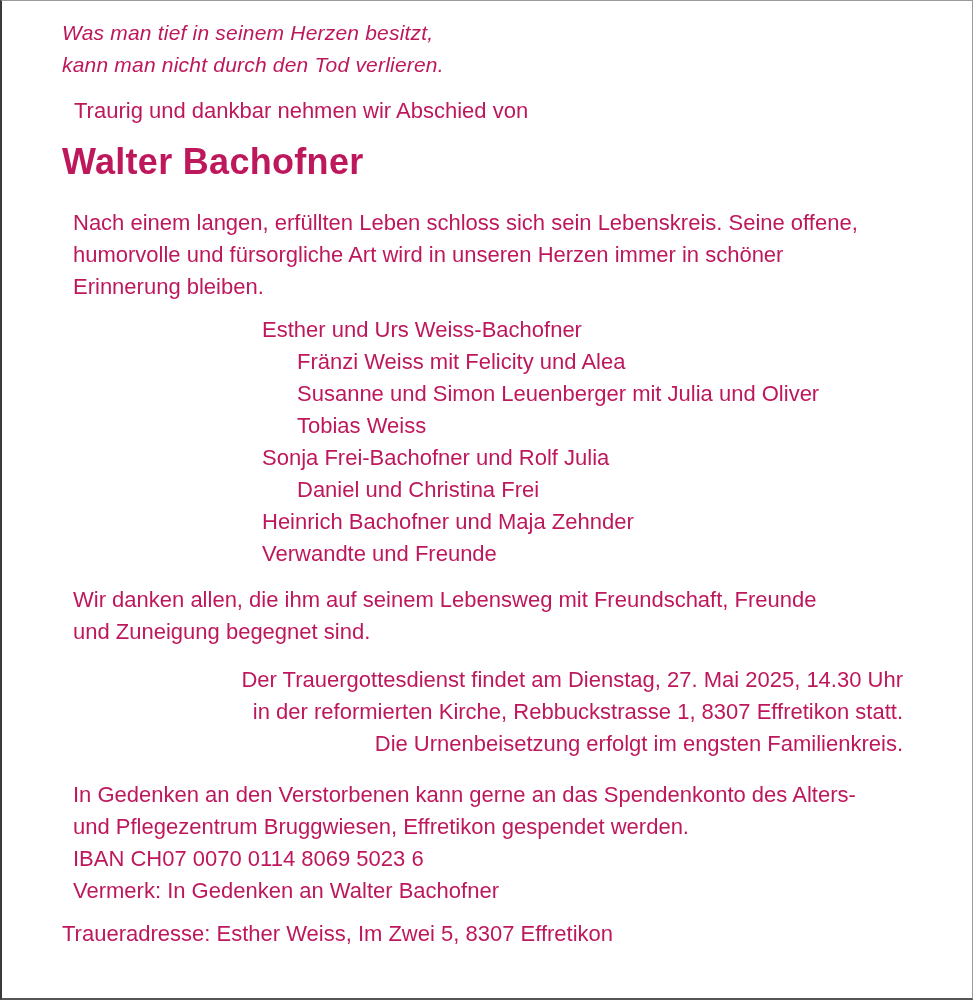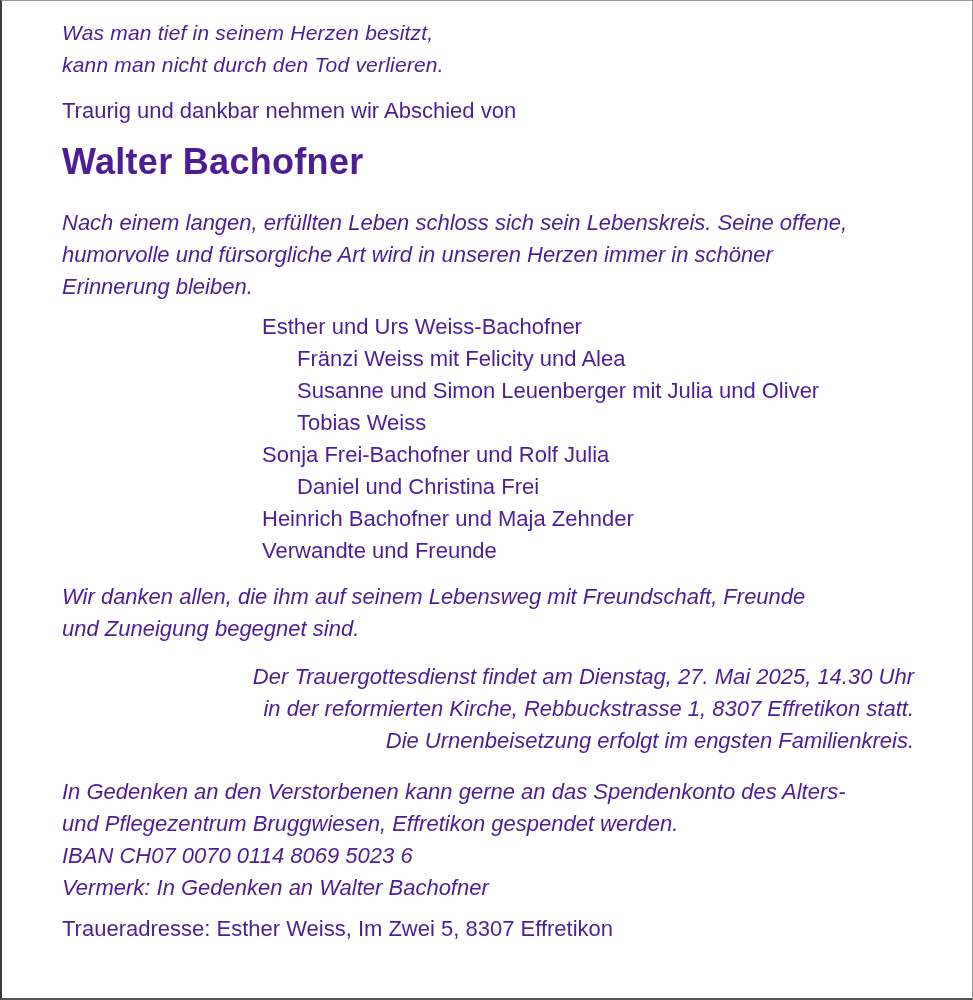--- a/index.html
+++ b/index.html
@@ -12,50 +12,49 @@
     width: 973px;
     height: 1000px;
     background: #ffffff;
     border-top: 1px solid #9a9a9a;
     border-right: 1px solid #9a9a9a;
     border-bottom: 2px solid #555555;
     border-left: 2px solid #3a3a3a;
     padding: 16px 58px 0 60px;
     overflow: hidden;
     font-family: "Liberation Sans", sans-serif;
-    color: #4c1d95;
+    color: #be185d;
     font-size: 22px;
     line-height: 32px;
   }
   .quote {
     font-style: italic;
     font-size: 21px;
     line-height: 31px;
     letter-spacing: 0.2px;
   }
   .intro {
-    margin: 14px 0 0 0;
+    margin: 14px 0 0 12px;
   }
   .center-block {
     width: 786px;
     text-align: left;
   }
   .name {
     margin: 14px 0 0 0;
     font-size: 36px;
     line-height: 42px;
     font-weight: bold;
     letter-spacing: 0.3px;
   }
   .dates {
     margin-top: 8px;
   }
   .para {
-    margin: 0;
-    font-style: italic;
+    margin: 11px;
   }
   .para-obituary   { margin-top: 24px; }
   .mourners        { margin-top: 8px; margin-left: 200px; }
   .mourner[data-level="1"] { margin-left: 35px; }
   .para-thanks     { margin-top: 14px; }
   .para-service    { margin-top: 16px; text-align: right; }
   .para-donation   { margin-top: 19px; }
   .correspondence  { margin-top: 9px; }
   .line { min-height: 32px; }
 </style>

